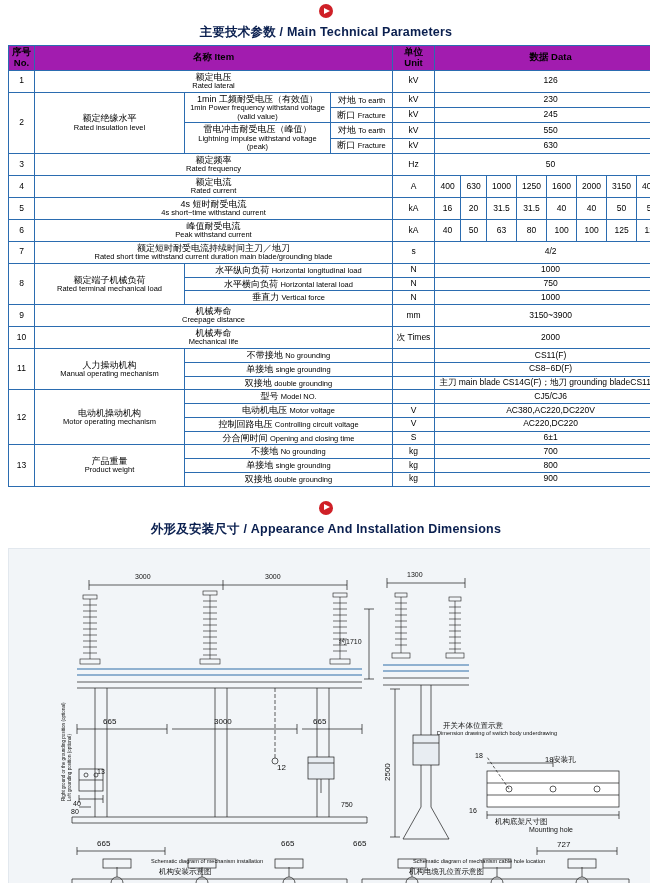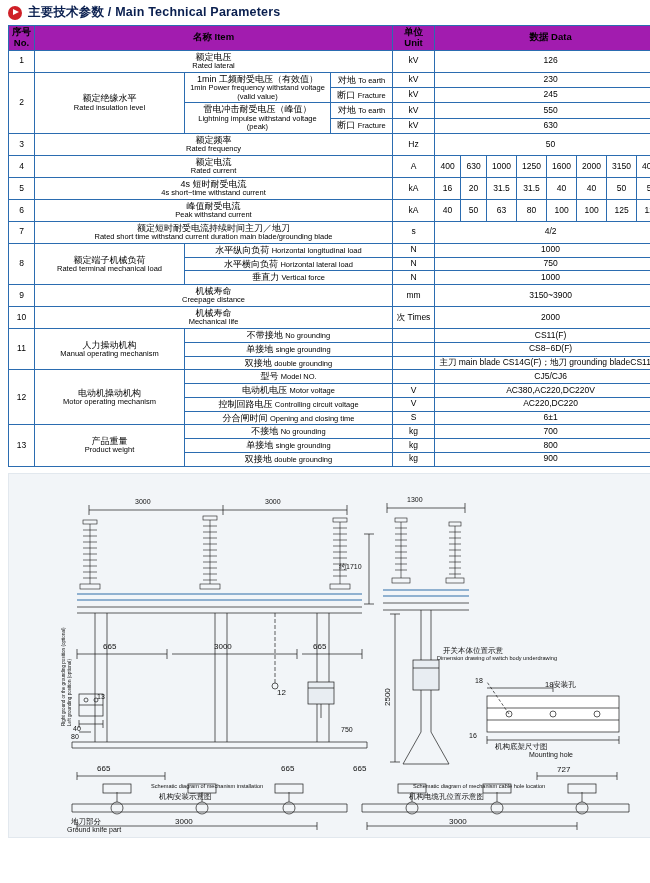--- a/index.html
+++ b/index.html
@@ -22,20 +22,21 @@
     box-sizing: border-box;
     padding: 0 6px;
   }
 
   
   .section-head {
     display: flex;
     align-items: center;
     gap: 6px;
     padding: 4px 0 4px 2px;
+    flex-direction: column;
   }
   .section-head .bullet {
     width: 14px;
     height: 14px;
     border-radius: 50%;
     background: #cf2027;
     position: relative;
     flex: 0 0 auto;
   }
   .section-head .bullet::after {
@@ -431,20 +432,24 @@
         <td class="left" colspan="2">
           <span class="inline-cn">双接地</span>
           <span class="inline-en">double grounding</span>
         </td>
         <td>kg</td>
         <td class="num" colspan="8">900</td>
       </tr>
     </tbody>
   </table>
 
+  <div class="section-head" style="margin-top:10px">
+    <span class="bullet"></span>
+    <span class="title">外形及安装尺寸 / Appearance And Installation Dimensions</span>
+  </div>
 
   <div class="drawing">
     <svg width="638" height="363" viewBox="0 0 638 363">
       <g stroke="#1a1a1a" fill="none" stroke-width="0.7">
 
         <line x1="72" y1="36" x2="206" y2="36"></line>
         <line x1="72" y1="31" x2="72" y2="41"></line>
         <line x1="206" y1="31" x2="206" y2="41"></line>
         <line x1="206" y1="36" x2="330" y2="36"></line>
         <line x1="330" y1="31" x2="330" y2="41"></line>

